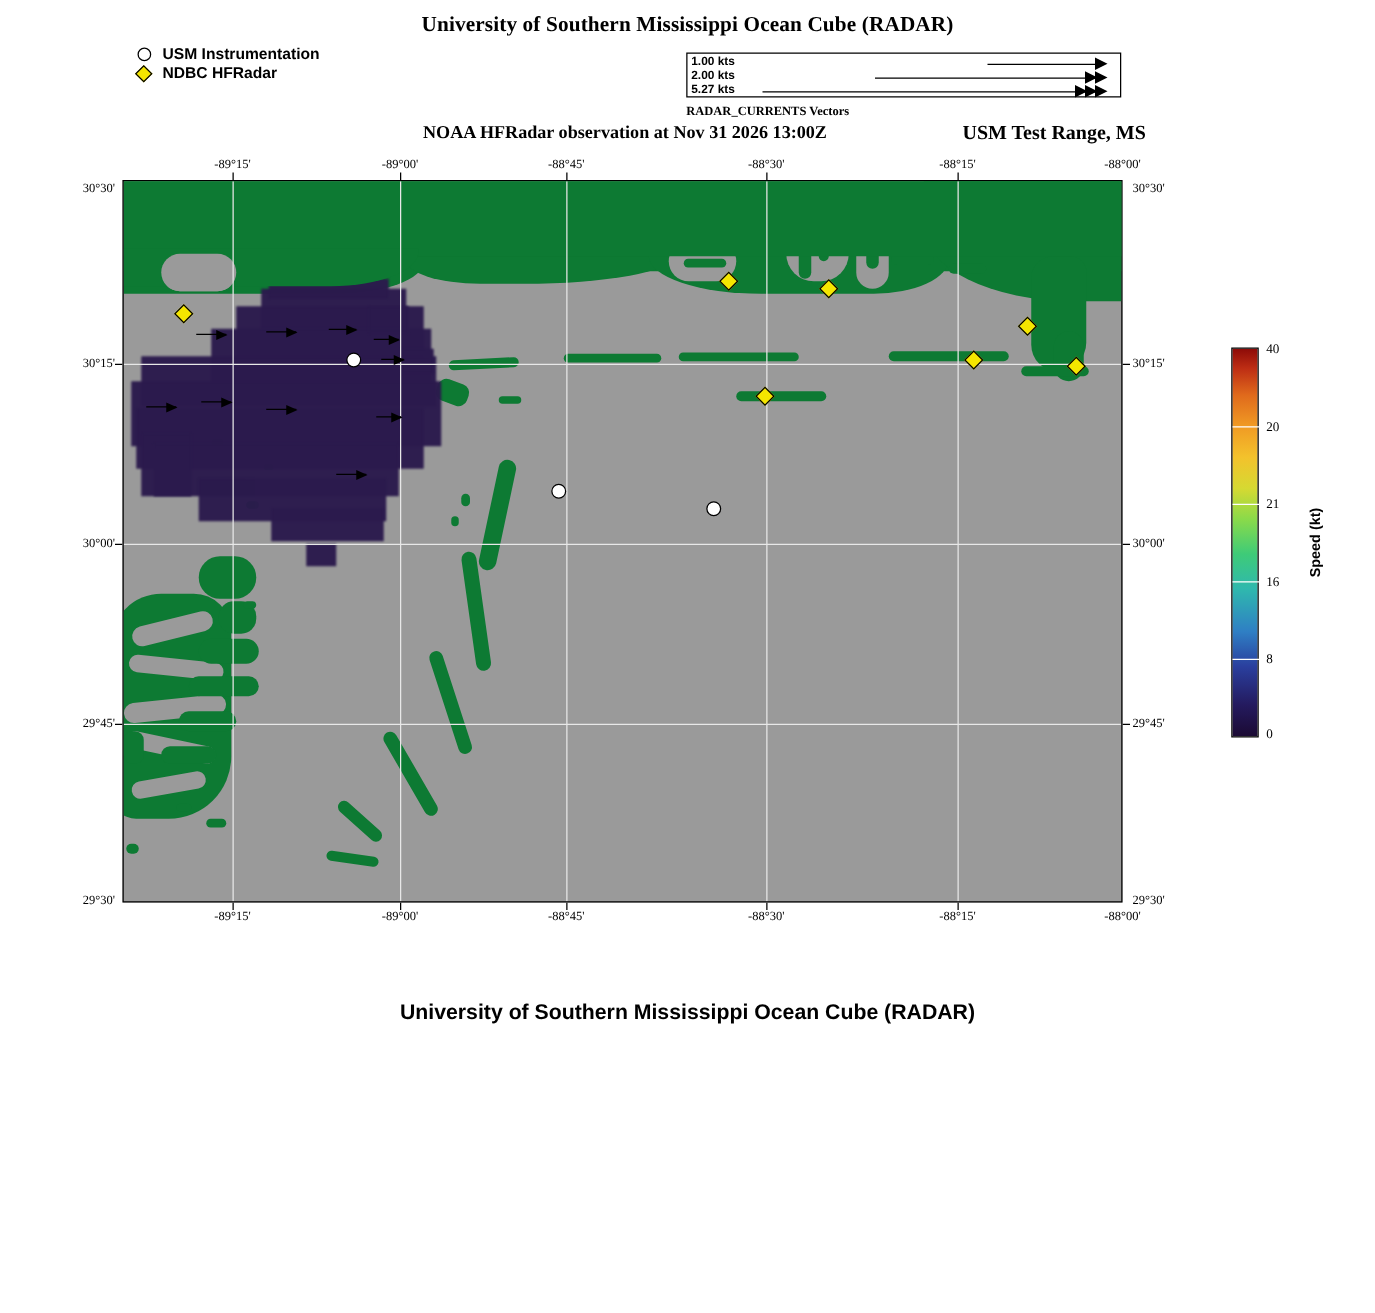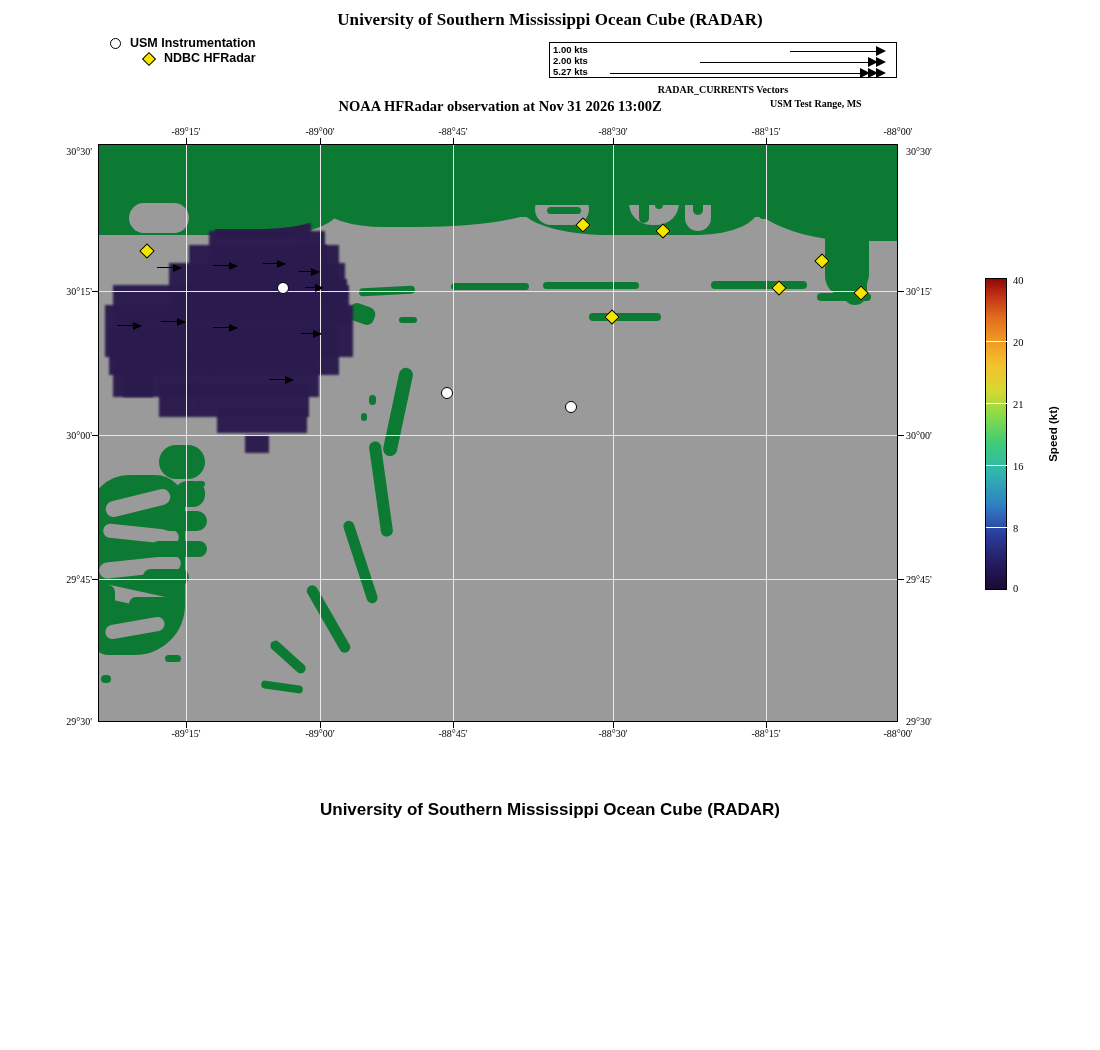--- a/index.html
+++ b/index.html
@@ -36,33 +36,33 @@
   }
   #obs-title {
     left: 0; top: 98px; width: 1000px;
     text-align: center;
     font-size: 14.5px;
     font-weight: bold;
     font-family: "Liberation Serif", serif;
   }
   #range-label {
     left: 770px; top: 98px;
-    font-size: 10px;
+    font-size: 16px;
     font-weight: bold;
     font-family: "Liberation Serif", serif;
   }
 
   
   #legend {
     left: 110px; top: 36px;
     font-size: 12.5px;
     font-weight: bold;
     line-height: 15px;
   }
-  .legend-row { display: flex; align-items: center; height: 15px; justify-content: flex-end; }
+  .legend-row { display: flex; align-items: center; height: 15px; }
   .legend-sym { width: 18px; display: flex; align-items: center; justify-content: flex-start; }
   .circle-sym {
     width: 11px; height: 11px;
     border-radius: 50%;
     background: #ffffff;
     border: 1.6px solid #000;
     box-sizing: border-box;
   }
   .diamond-sym {
     width: 10px; height: 10px;
@@ -99,21 +99,21 @@
   .vscale-arrow {
     position: absolute;
     top: 1px;
     width: 0; height: 0;
     border-left: 10px solid #000;
     border-top: 5px solid transparent;
     border-bottom: 5px solid transparent;
   }
   #vector-caption {
     left: 549px; top: 84px; width: 348px;
-    text-align: center;
+    text-align: left;
     font-size: 10px;
     font-weight: bold;
     font-family: "Liberation Serif", serif;
   }
 
   
   #map-frame {
     left: 98px; top: 144px;
     width: 800px; height: 578px;
     border: 1px solid #000;

